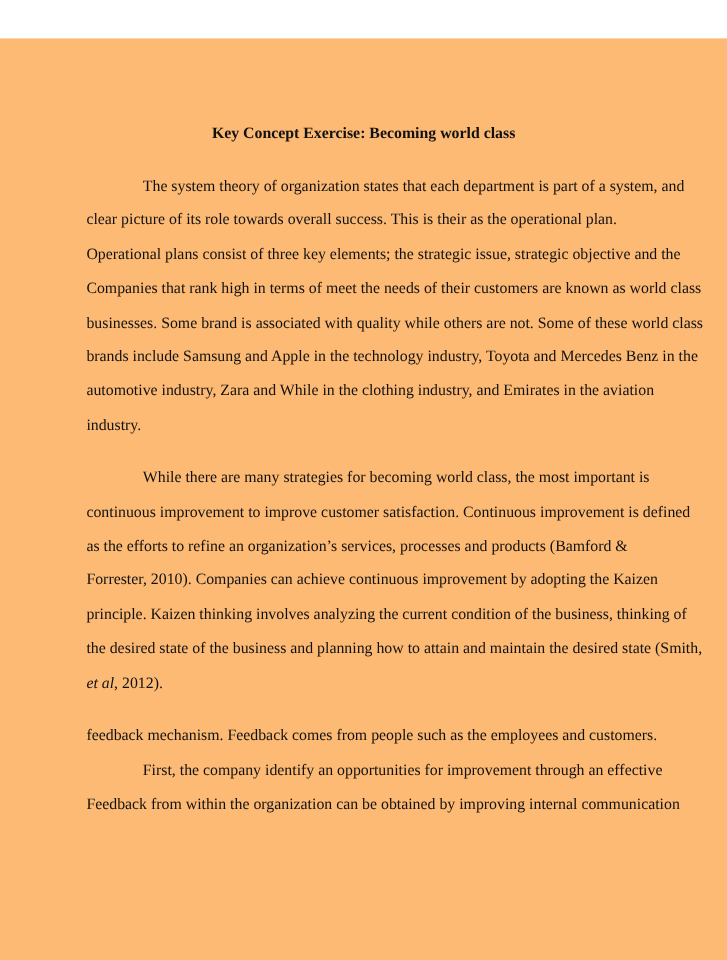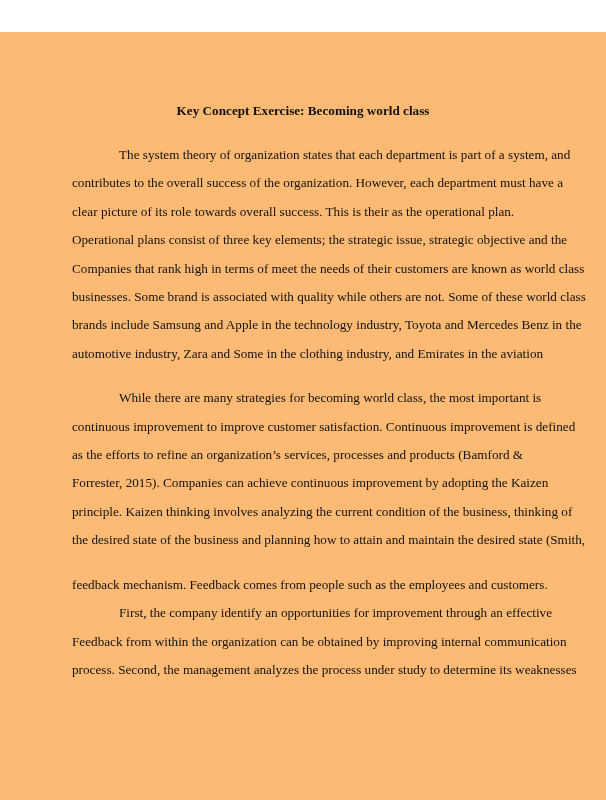--- a/index.html
+++ b/index.html
@@ -26,38 +26,38 @@
 </style>
 </head>
 <body>
 
 <div class="page">
   <div class="title">Key Concept Exercise: Becoming world class</div>
 
   <div class="body">
     <p class="para">
       <span class="line first">The system theory of organization states that each department is part of a system, and</span>
-      <span class="line">contributes to the overall success of the organization. However, each department must have a</span>
       <span class="line">clear picture of its role towards overall success. This is their as the operational plan.</span>
       <span class="line">Operational plans consist of three key elements; the strategic issue, strategic objective and the</span>
       <span class="line">Companies that rank high in terms of meet the needs of their customers are known as world class</span>
       <span class="line">businesses. Some brand is associated with quality while others are not. Some of these world class</span>
       <span class="line">brands include Samsung and Apple in the technology industry, Toyota and Mercedes Benz in the</span>
-      <span class="line">automotive industry, Zara and Some in the clothing industry, and Emirates in the aviation</span>
+      <span class="line">automotive industry, Zara and While in the clothing industry, and Emirates in the aviation</span>
+      <span class="line">industry.</span>
     </p>
 
     <p class="para">
       <span class="line first">While there are many strategies for becoming world class, the most important is</span>
       <span class="line">continuous improvement to improve customer satisfaction. Continuous improvement is defined</span>
       <span class="line">as the efforts to refine an organization’s services, processes and products (Bamford &amp;</span>
-      <span class="line">Forrester, 2015). Companies can achieve continuous improvement by adopting the Kaizen</span>
+      <span class="line">Forrester, 2010). Companies can achieve continuous improvement by adopting the Kaizen</span>
       <span class="line">principle. Kaizen thinking involves analyzing the current condition of the business, thinking of</span>
       <span class="line">the desired state of the business and planning how to attain and maintain the desired state (Smith,</span>
+      <span class="line"><em>et al</em><span>, 2012).</span></span>
     </p>
 
     <p class="para">
       <span class="line">feedback mechanism. Feedback comes from people such as the employees and customers.</span>
       <span class="line first">First, the company identify an opportunities for improvement through an effective</span>
       <span class="line">Feedback from within the organization can be obtained by improving internal communication</span>
-      <span class="line">process. Second, the management analyzes the process under study to determine its weaknesses</span>
     </p>
   </div>
 </div>
 
 </body></html>

